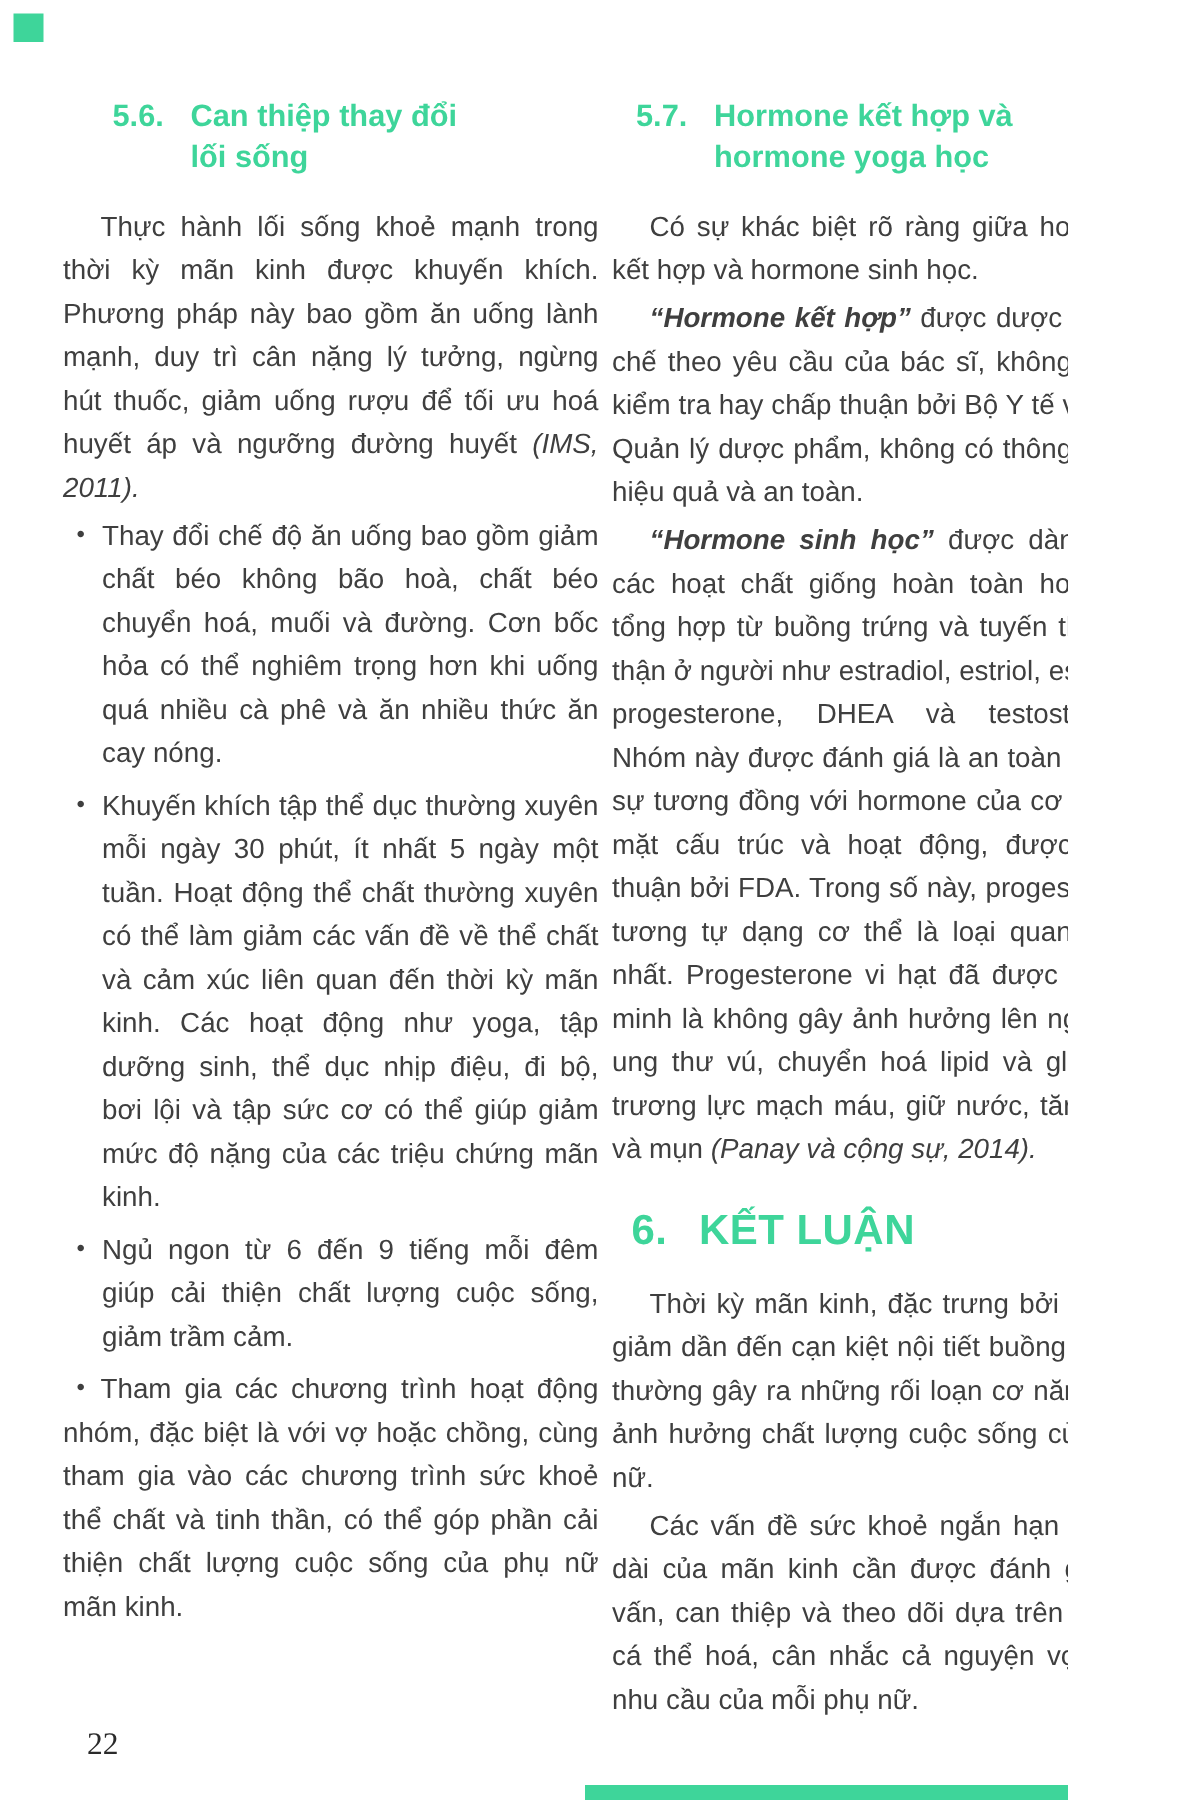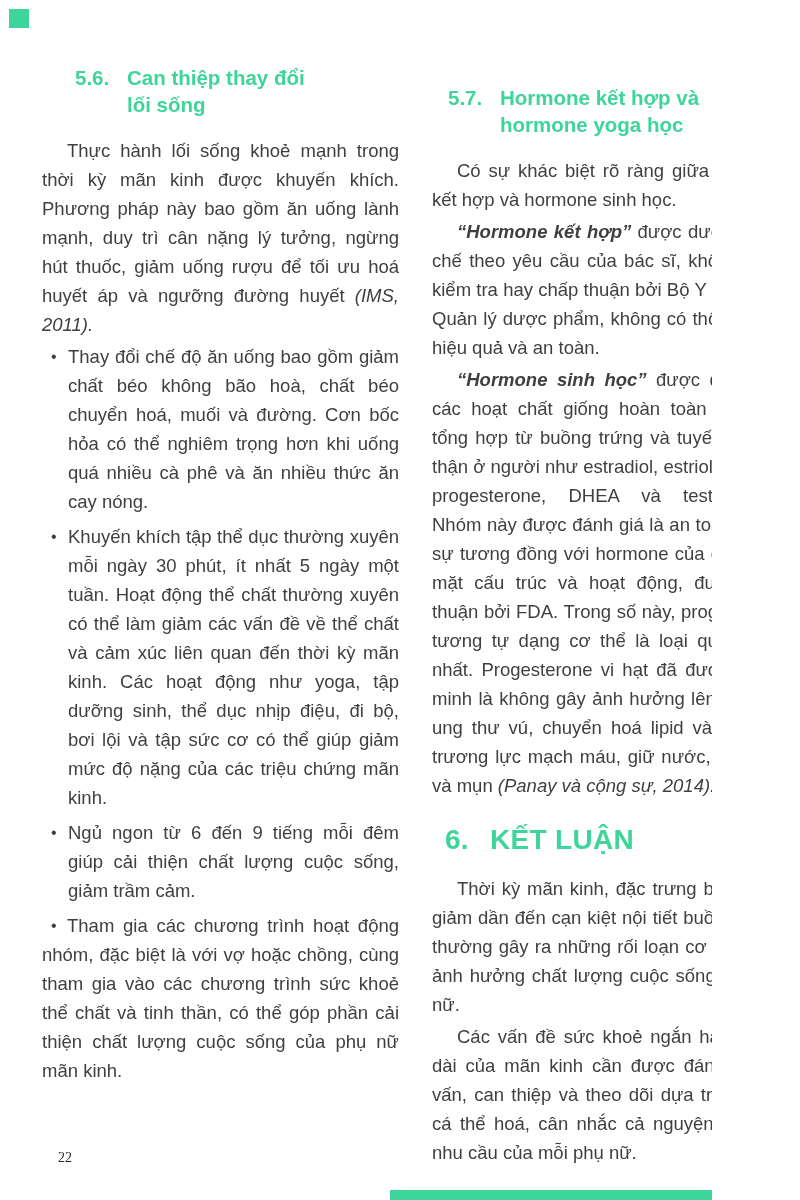--- a/index.html
+++ b/index.html
@@ -22,21 +22,21 @@
     width: 20px; height: 19px;
     background: var(--accent);
   }
   .bottom-bar {
     position: absolute; left: 390px; top: 1190px;
     width: 410px; height: 10px;
     background: var(--accent);
   }
   .col { position: absolute; top: 64px; }
   .col-left  { left: 42px;  width: 357px; }
-  .col-right { left: 432px; width: 358px; margin-top: 20px; }
+  .col-right { left: 408px; width: 358px; }
 
   .section-heading {
     margin: 0 0 18px 0;
     display: flex;
     color: var(--accent);
     font-size: 20.5px;
     line-height: 27px;
     font-weight: bold;
   }
   .section-heading .h-num { flex: none; width: 52px; padding-left: 0; }
@@ -81,21 +81,21 @@
   }
   .bullets .bullet-glyph {
     position: absolute; left: 9px; top: 0;
     font-size: 16px;
   }
 
   .page-number {
     position: absolute;
     left: 58px; top: 1150px;
     font-family: "Liberation Serif", serif;
-    font-size: 14px;
+    font-size: 21px;
     color: #2a2a2a;
   }
 </style>
 </head>
 <body>
 
 <div class="page">
 
   <div class="corner-accent"></div>
 

